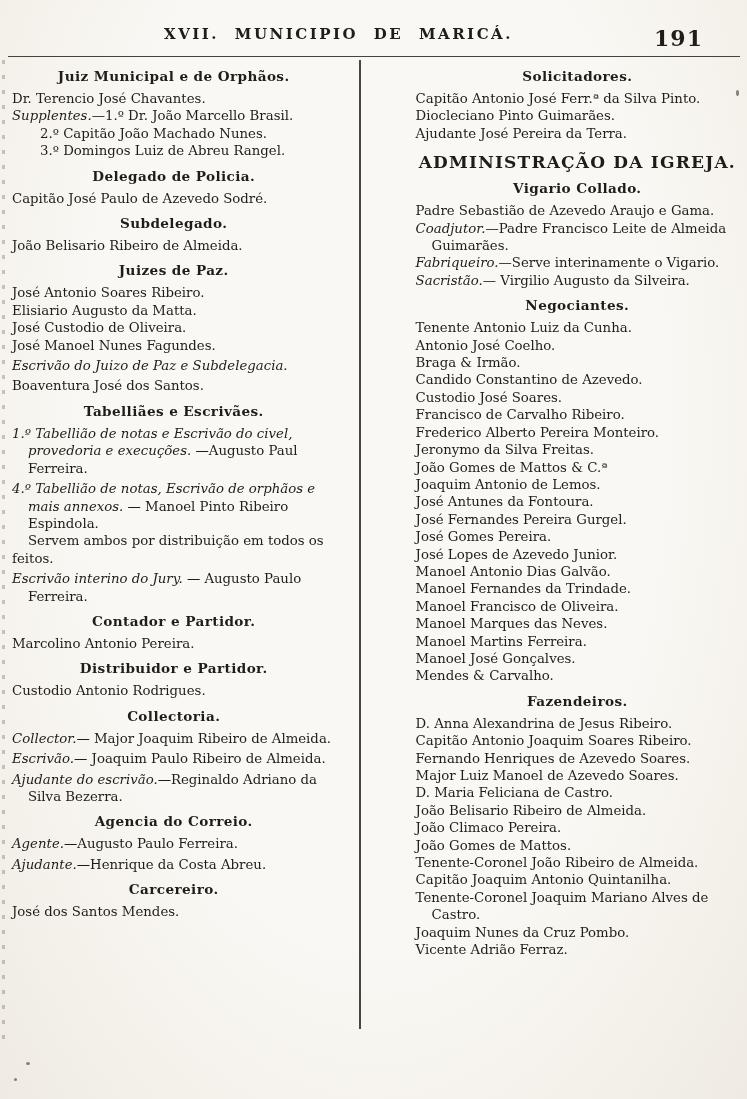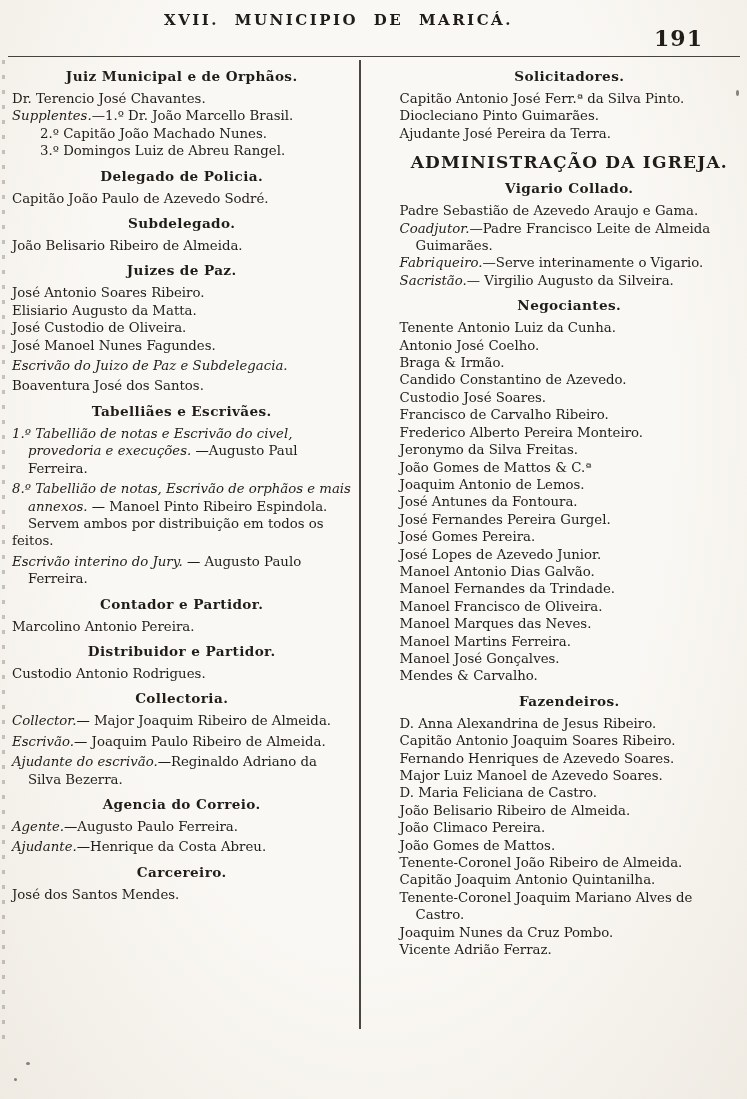--- a/index.html
+++ b/index.html
@@ -16,36 +16,36 @@
   
   .edge-marks{
     position:absolute;left:2px;top:60px;bottom:60px;width:3px;
     background:repeating-linear-gradient(to bottom, rgba(45,42,38,.45) 0 4px, transparent 4px 15px);
     opacity:.55;
   }
   .speck{position:absolute;background:#3a372f;border-radius:50%;opacity:.6;}
   
   .header{position:relative;height:58px;}
   .title{
-    position:absolute;left:0;right:70px;top:11px;text-align:center;
+    position:absolute;left:0;right:70px;top:25px;text-align:center;
     font-weight:bold;font-size:15px;letter-spacing:2.5px;word-spacing:8px;
     white-space:nowrap;
   }
   .pagenum{
     position:absolute;right:44px;top:25px;
     font-weight:bold;font-size:22px;letter-spacing:1px;
   }
   .header-rule{
     position:absolute;left:8px;right:7px;top:56px;
     border-top:1.2px solid #47433c;
   }
   
   .columns{
     position:absolute;top:60px;left:10px;right:8px;bottom:40px;
-    display:flex;align-items:stretch;
+    display:flex;align-items:stretch;gap:16px;
   }
   .col{flex:1 1 0;min-width:0;}
   .col-left{padding:0 8px 0 2px;}
   .col-right{padding:0 0 0 5px;margin-left:34px;}
   .divider{width:1.2px;background:#4a463f;align-self:stretch;height:97%;}
   
   .heading{
     text-align:center;font-size:13.6px;font-weight:bold;
     margin:8px 0 6px;letter-spacing:.4px;
   }
@@ -77,39 +77,39 @@
     <div class="col col-left" id="col-left">
         <section>
           <h3 class="heading">Juiz Municipal e de Orphãos.</h3>
           <p class="entry">Dr. Terencio José Chavantes.</p>
           <p class="entry hang"><em>Supplentes.</em>—1.º Dr. João Marcello Brasil.</p>
           <p class="entry indent">2.º Capitão João Machado Nunes.</p>
           <p class="entry indent">3.º Domingos Luiz de Abreu Rangel.</p>
         </section>
         <section>
           <h3 class="heading">Delegado de Policia.</h3>
-          <p class="entry">Capitão João Paulo de Azevedo Sodré.</p>
+          <p class="entry">Capitão José Paulo de Azevedo Sodré.</p>
         </section>
         <section>
           <h3 class="heading">Subdelegado.</h3>
           <p class="entry">João Belisario Ribeiro de Almeida.</p>
         </section>
         <section>
           <h3 class="heading">Juizes de Paz.</h3>
           <p class="entry">José Antonio Soares Ribeiro.</p>
           <p class="entry">Elisiario Augusto da Matta.</p>
           <p class="entry">José Custodio de Oliveira.</p>
           <p class="entry">José Manoel Nunes Fagundes.</p>
           <p class="entry space"><em>Escrivão do Juizo de Paz e Subdelegacia.</em></p>
           <p class="entry space">Boaventura José dos Santos.</p>
         </section>
         <section>
           <h3 class="heading">Tabelliães e Escrivães.</h3>
           <p class="entry hang"><em>1.º Tabellião de notas e Escrivão do civel, provedoria e execuções. —</em>Augusto Paul Ferreira.</p>
-          <p class="entry hang space"><em>8.º Tabellião de notas, Escrivão de orphãos e mais annexos. — </em>Manoel Pinto Ribeiro Espindola.</p>
+          <p class="entry hang space"><em>4.º Tabellião de notas, Escrivão de orphãos e mais annexos. — </em>Manoel Pinto Ribeiro Espindola.</p>
           <p class="entry para">Servem ambos por distribuição em todos os feitos.</p>
           <p class="entry hang space"><em>Escrivão interino do Jury. — </em>Augusto Paulo Ferreira.</p>
         </section>
         <section>
           <h3 class="heading">Contador e Partidor.</h3>
           <p class="entry">Marcolino Antonio Pereira.</p>
         </section>
         <section>
           <h3 class="heading">Distribuidor e Partidor.</h3>
           <p class="entry">Custodio Antonio Rodrigues.</p>

